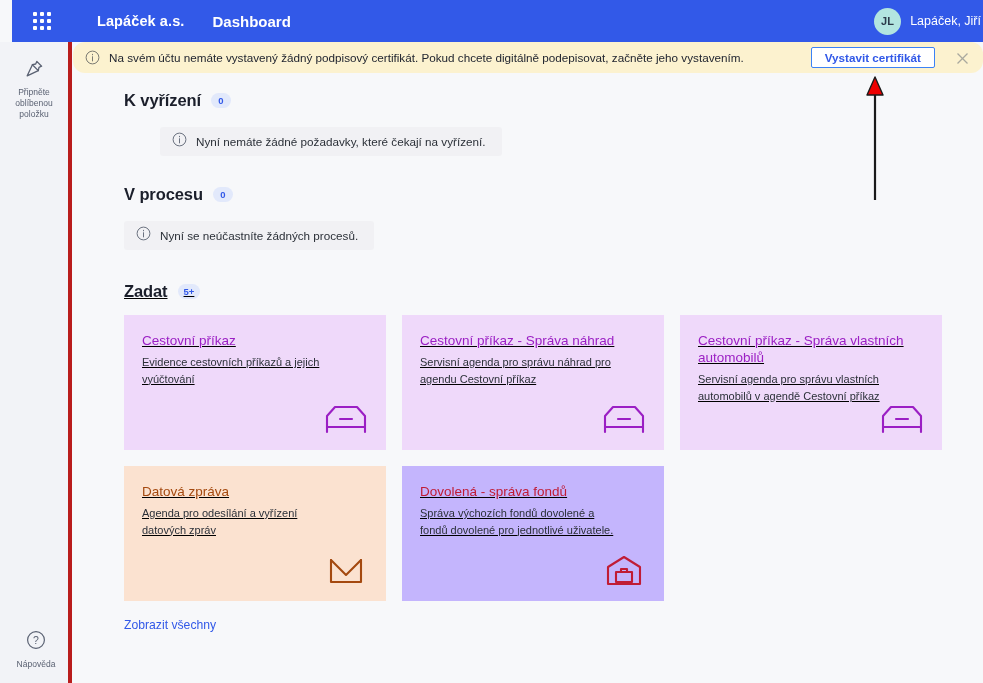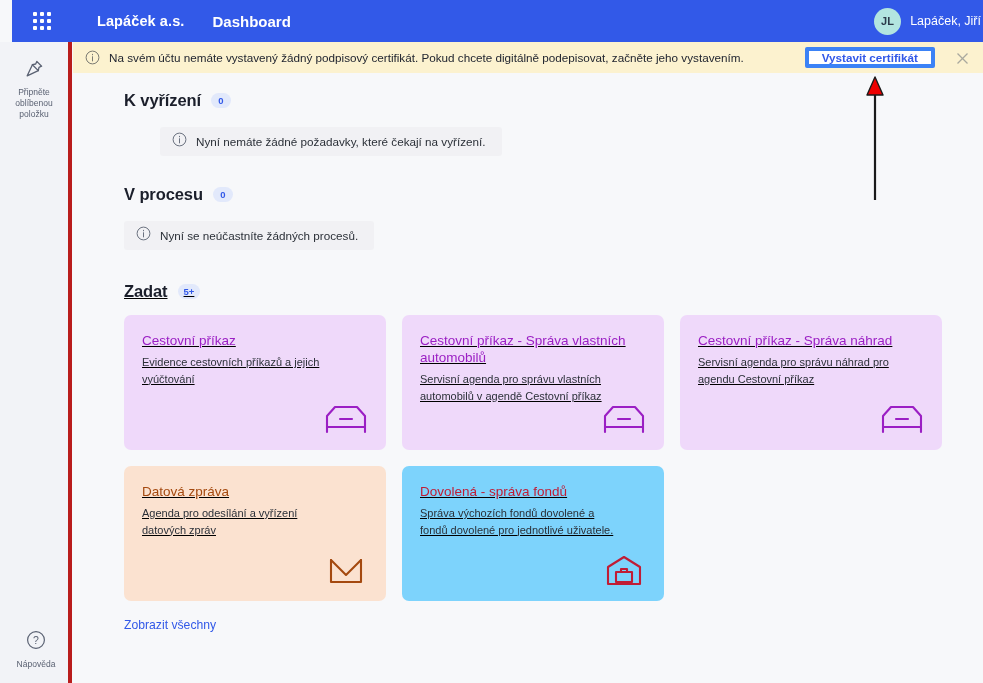--- a/index.html
+++ b/index.html
@@ -90,32 +90,33 @@
     font-size: 8.5px; color: #5a6172; text-align: center;
   }
 
   
   .banner {
     position: absolute; top: 42px; left: 73px;
     width: 910px; height: 31px;
     background: #fcf2cf;
     display: flex; align-items: center;
     z-index: 15;
+    border-radius: 12px;
   }
   .banner-info-icon { margin-left: 12px; flex: 0 0 auto; display: flex; }
   .banner-text {
     margin-left: 9px;
     font-size: 11.7px; color: #222630;
     white-space: nowrap;
   }
   .banner-btn {
     position: absolute; right: 48px; top: 5px;
     height: 21px;
     background: #ffffff;
-    border: 4px solid #3b82f6;
+    border: 1px solid #3b82f6;
     border-radius: 2px;
     color: #3259e8;
     font-size: 11.7px; font-weight: bold;
     font-family: "Liberation Sans", sans-serif;
     padding: 0 13px;
     cursor: pointer;
     white-space: nowrap;
   }
   .banner-close {
     position: absolute; right: 13px; top: 8px;
@@ -166,21 +167,21 @@
 
   
   .card-grid {
     margin-left: 51px;
     margin-top: 14px;
     display: flex; flex-wrap: wrap;
     gap: 16px;
   }
   .card {
     width: 262px; height: 135px;
-    border-radius: 7px;
+    border-radius: 0;
     position: relative;
     padding: 17px 18px 0 18px;
     cursor: pointer;
     overflow: hidden;
   }
   .card-title {
     font-size: 13.5px;
     line-height: 17px;
     margin-bottom: 5px;
     font-weight: normal;
@@ -194,21 +195,21 @@
   .card-icon {
     position: absolute; right: 17px; bottom: 13px;
     width: 46px; height: 36px;
     display: flex; align-items: flex-end; justify-content: center;
   }
 
   .card.purple { background: #efd9fa; }
   .card.purple .card-title { color: #9b1fc4; }
   .card.peach  { background: #fbe2d0; }
   .card.peach .card-title  { color: #a4490f; }
-  .card.pink   { background: #7dd3fc; }
+  .card.pink   { background: #c4b5fd; }
   .card.pink .card-title   { color: #c01c35; }
 
   .show-all {
     margin-left: 51px;
     margin-top: 17px;
     display: inline-block;
     font-size: 12.2px;
     color: #3259e8;
     cursor: pointer;
   }
@@ -346,36 +347,36 @@
               <g fill="none" stroke="#9b1fc4" stroke-width="2.1" stroke-linejoin="round" stroke-linecap="round">
                 <path d="M4 29 L4 13 L12 4 L34 4 L42 13 L42 29"></path>
                 <path d="M4 24 L42 24"></path>
                 <path d="M17 16 L29 16"></path>
               </g>
             </svg>
           </div>
         </div>
 
         <div class="card purple">
-          <div class="card-title">Cestovní příkaz - Správa vlastních automobilů</div>
-          <div class="card-desc">Servisní agenda pro správu vlastních automobilů v agendě Cestovní příkaz</div>
+          <div class="card-title">Cestovní příkaz - Správa náhrad</div>
+          <div class="card-desc">Servisní agenda pro správu náhrad pro agendu Cestovní příkaz</div>
           <div class="card-icon">
             <svg width="46" height="34" viewBox="0 0 46 34">
               <g fill="none" stroke="#9b1fc4" stroke-width="2.1" stroke-linejoin="round" stroke-linecap="round">
                 <path d="M4 29 L4 13 L12 4 L34 4 L42 13 L42 29"></path>
                 <path d="M4 24 L42 24"></path>
                 <path d="M17 16 L29 16"></path>
               </g>
             </svg>
           </div>
         </div>
 
         <div class="card purple">
-          <div class="card-title">Cestovní příkaz - Správa náhrad</div>
-          <div class="card-desc">Servisní agenda pro správu náhrad pro agendu Cestovní příkaz</div>
+          <div class="card-title">Cestovní příkaz - Správa vlastních automobilů</div>
+          <div class="card-desc">Servisní agenda pro správu vlastních automobilů v agendě Cestovní příkaz</div>
           <div class="card-icon">
             <svg width="46" height="34" viewBox="0 0 46 34">
               <g fill="none" stroke="#9b1fc4" stroke-width="2.1" stroke-linejoin="round" stroke-linecap="round">
                 <path d="M4 29 L4 13 L12 4 L34 4 L42 13 L42 29"></path>
                 <path d="M4 24 L42 24"></path>
                 <path d="M17 16 L29 16"></path>
               </g>
             </svg>
           </div>
         </div>

